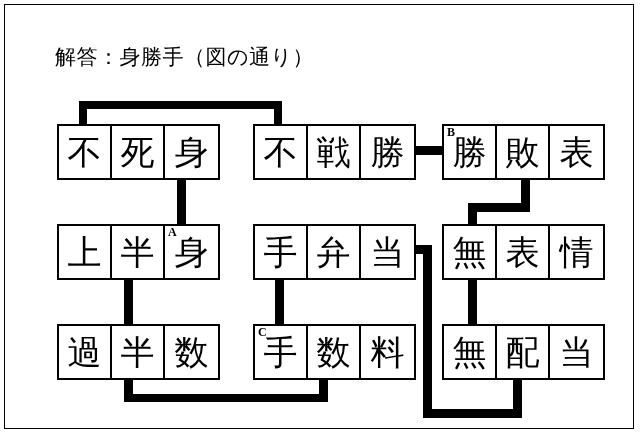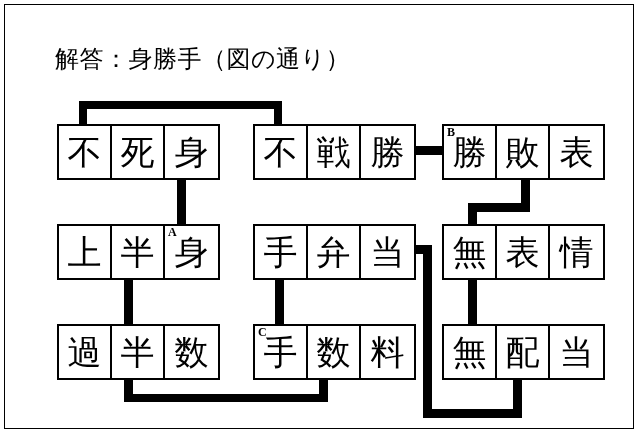--- a/index.html
+++ b/index.html
@@ -13,21 +13,21 @@
     position:absolute;
     left:4px;top:4px;
     width:630px;height:425px;
     border:1px solid #000000;
     box-sizing:border-box;
     background:#ffffff;
   }
   #title{
     position:absolute;
     left:50px;top:38px;
-    font-size:24px;
+    font-size:21px;
     letter-spacing:0.5px;
     color:#000000;
     white-space:nowrap;
     font-family:"DejaVu Sans","Liberation Sans",sans-serif;
   }
   
   .word{
     position:absolute;
     display:flex;
     border:2px solid #000000;

